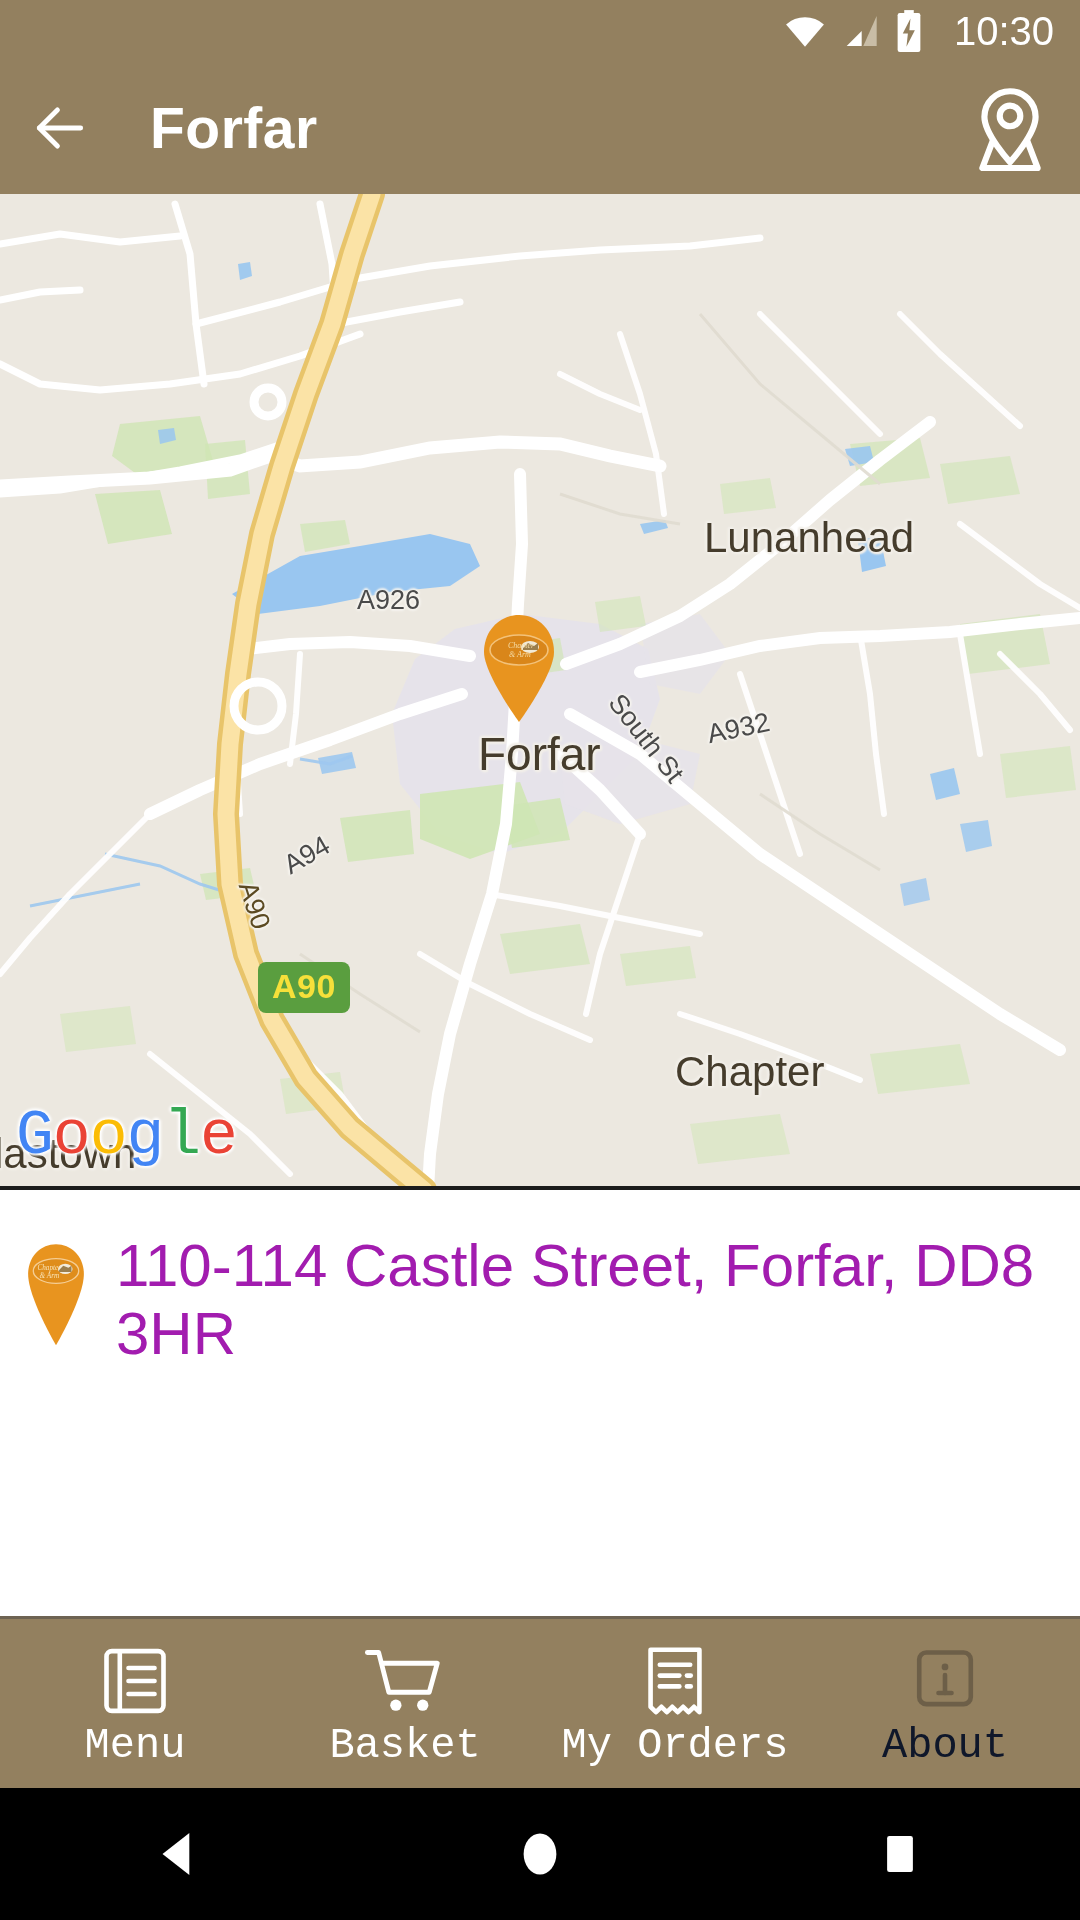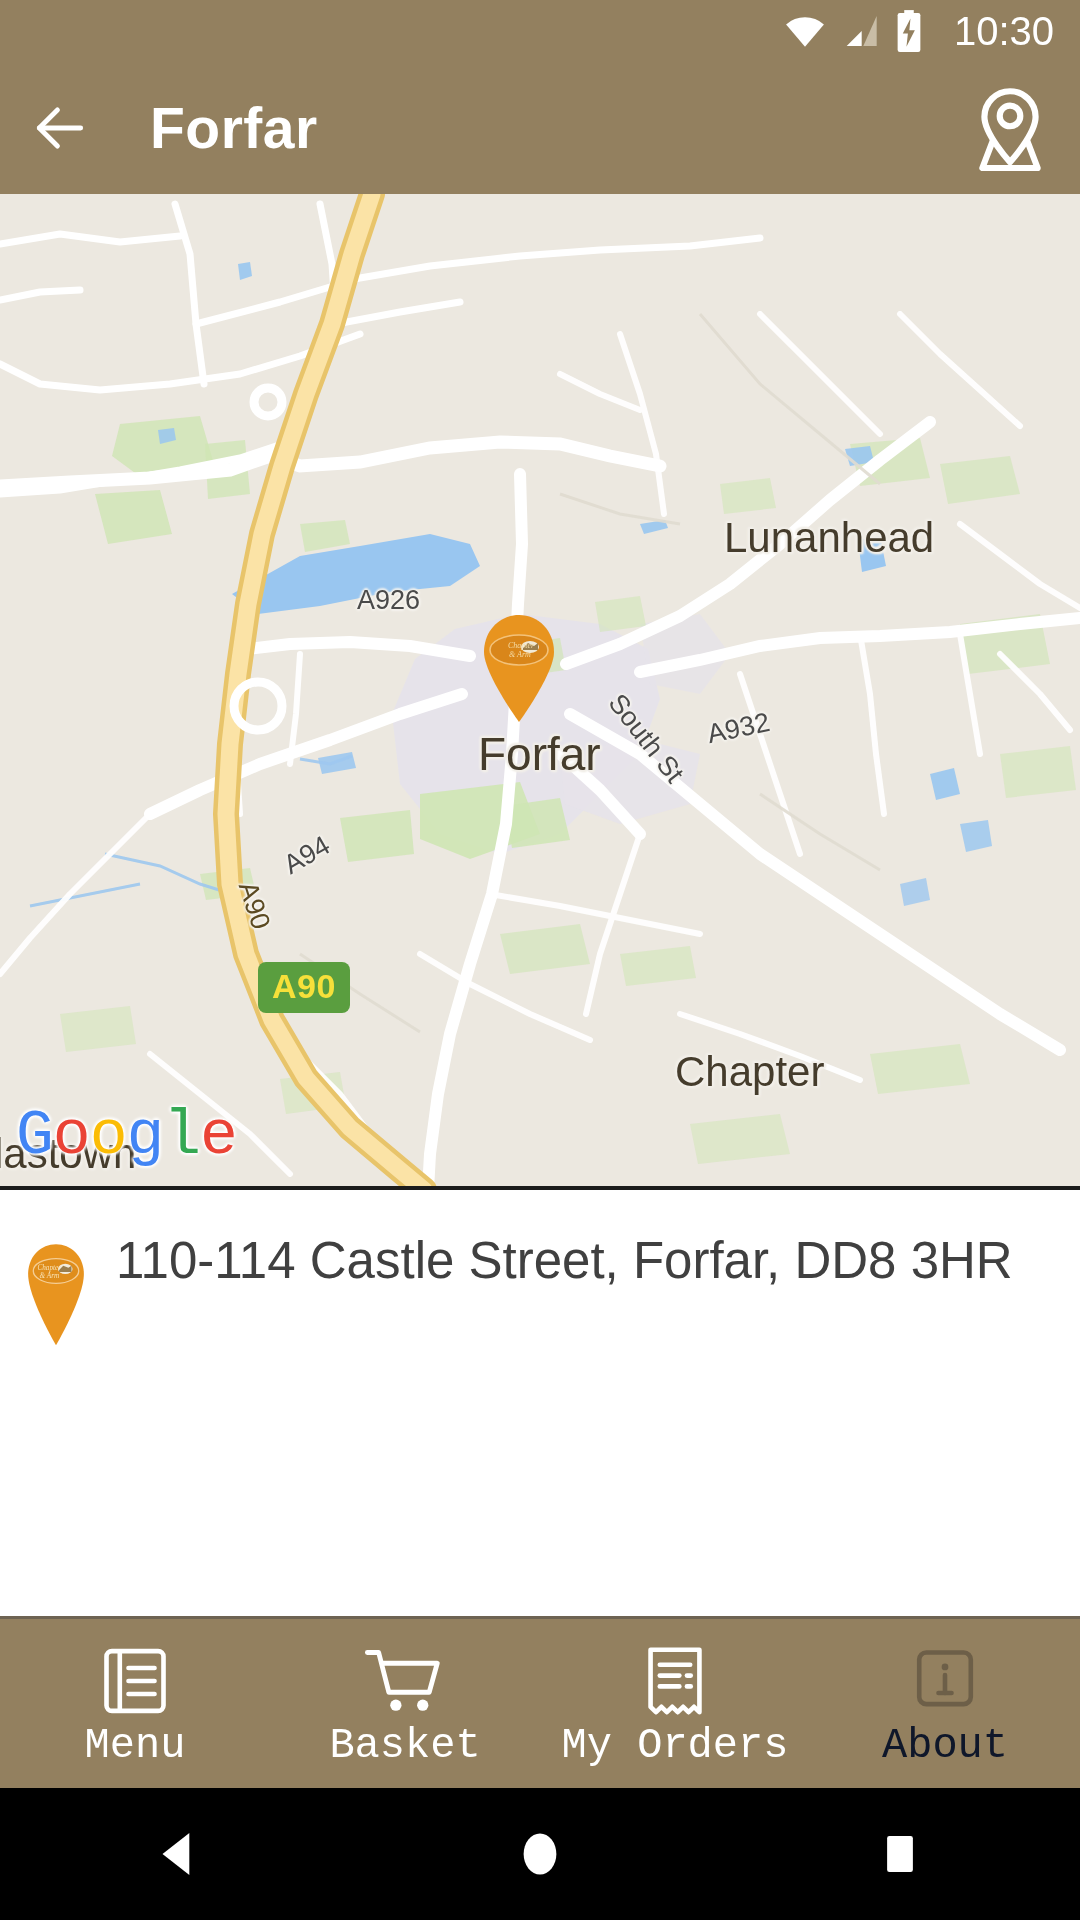--- a/index.html
+++ b/index.html
@@ -170,22 +170,22 @@
     padding: 42px 34px 0 24px;
     box-sizing: border-box;
   }
   .address-pin {
     width: 64px;
     flex: none;
     margin-top: 8px;
   }
   .address-text {
     margin-left: 28px;
-    color: #404040;
-    font-size: 51px;
+    color: #a21caf;
+    font-size: 60px;
     line-height: 1.13;
     font-family: "Liberation Sans", sans-serif;
   }
 
   
   .bottom-nav {
     position: absolute;
     left: 0; top: 1616px;
     width: 1080px; height: 172px;
     background: #93805f;
@@ -397,21 +397,21 @@
       </g>
 
       <g stroke="#e0dbd0" stroke-width="3" fill="none" opacity="0.9">
         <path d="M700 120 L760 190 L820 240 L880 290"></path>
         <path d="M560 300 L620 320 L680 330"></path>
         <path d="M760 600 L820 640 L880 676"></path>
         <path d="M300 760 L360 800 L420 838"></path>
       </g>
     </svg>
 
-    <div class="map-label" style="left:724px; top:320px;">Lunanhead</div>
+    <div class="map-label" style="left:704px; top:320px;">Lunanhead</div>
     <div class="map-label" style="left:478px; top:533px; font-size:46px;">Forfar</div>
     <div class="map-label" style="left:675px; top:854px;">Chapter</div>
     <div class="map-label" style="left:-6px; top:936px;">lastown</div>
 
     <div class="road-label" style="left:357px; top:391px;">A926</div>
     <div class="road-label" style="left:707px; top:519px; transform:rotate(-12deg);">A932</div>
     <div class="road-label" style="left:594px; top:529px; transform:rotate(52deg);">South St</div>
     <div class="road-label" style="left:283px; top:646px; transform:rotate(-30deg);">A94</div>
     <div class="road-label" style="left:230px; top:696px; transform:rotate(72deg); color:#5b4a22;">A90</div>
 

